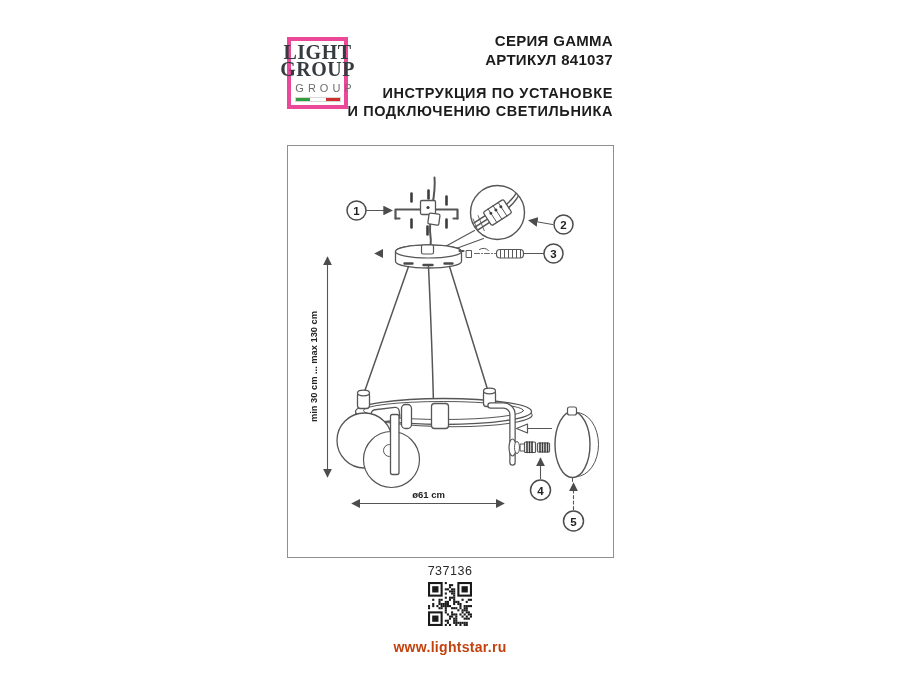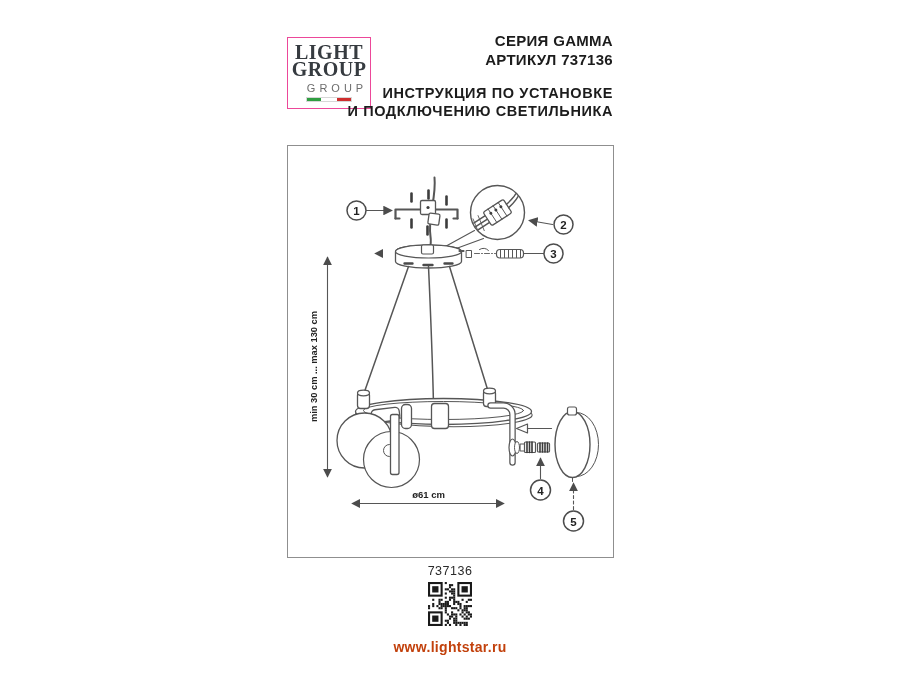--- a/index.html
+++ b/index.html
@@ -1,21 +1,21 @@
 <!DOCTYPE html>
 <html><head>
 <meta charset="utf-8">
 <style>
   html,body{margin:0;padding:0;background:#fff;}
   .page{position:relative;width:900px;height:675px;background:#ffffff;overflow:hidden;
         font-family:"Liberation Sans",sans-serif;}
 
   
-  .logo-box{position:absolute;left:287px;top:37px;width:84px;height:72px;
-            border:1px solid #ec4899;background:#fff;display:flex;flex-direction:column;
+  .logo-box{position:absolute;left:287px;top:37px;width:61px;height:72px;
+            border:4px solid #ec4899;background:#fff;display:flex;flex-direction:column;
             align-items:center;justify-content:center;box-sizing:border-box;}
   .logo-word{font-family:"Liberation Serif",serif;font-weight:bold;font-size:20px;
              line-height:17px;color:#363b40;letter-spacing:.5px;}
   .logo-group{font-size:11px;letter-spacing:4px;color:#6d6d6d;margin-top:4px;margin-left:16px;}
   .logo-flag{width:46px;height:5px;margin-top:3px;box-shadow:inset 0 0 0 1px #d7d7d7;}
 
   
   .header-text{position:absolute;right:287px;top:31px;text-align:right;color:#1c1c1c;font-weight:bold;}
   .header-text .line-a{font-size:15px;line-height:19px;letter-spacing:.3px;}
   .instr{margin-top:16px;font-size:14.5px;line-height:17.5px;letter-spacing:.6px;}
@@ -39,21 +39,21 @@
 
   <div class="logo-box">
     <div class="logo-word">LIGHT</div>
     <div class="logo-word">GROUP</div>
     <div class="logo-group">GROUP</div>
     <div class="logo-flag" style="background:linear-gradient(to right,#2f9e41 0 33%,#ffffff 33% 67%,#cf2e2e 67% 100%);"></div>
   </div>
 
   <div class="header-text">
     <div class="line-a">СЕРИЯ GAMMA</div>
-    <div class="line-a">АРТИКУЛ 737136</div>
+    <div class="line-a">АРТИКУЛ 841037</div>
     <div class="instr">
       <div>ИНСТРУКЦИЯ ПО УСТАНОВКЕ</div>
       <div>И ПОДКЛЮЧЕНИЮ СВЕТИЛЬНИКА</div>
     </div>
   </div>
 
   <div class="diagram-frame">
     <svg width="325" height="411" viewBox="287.5 145.5 325 411">
       <defs>
         <marker id="ah" viewBox="0 0 10 10" refX="8.5" refY="5" markerWidth="8" markerHeight="8" orient="auto-start-reverse">

